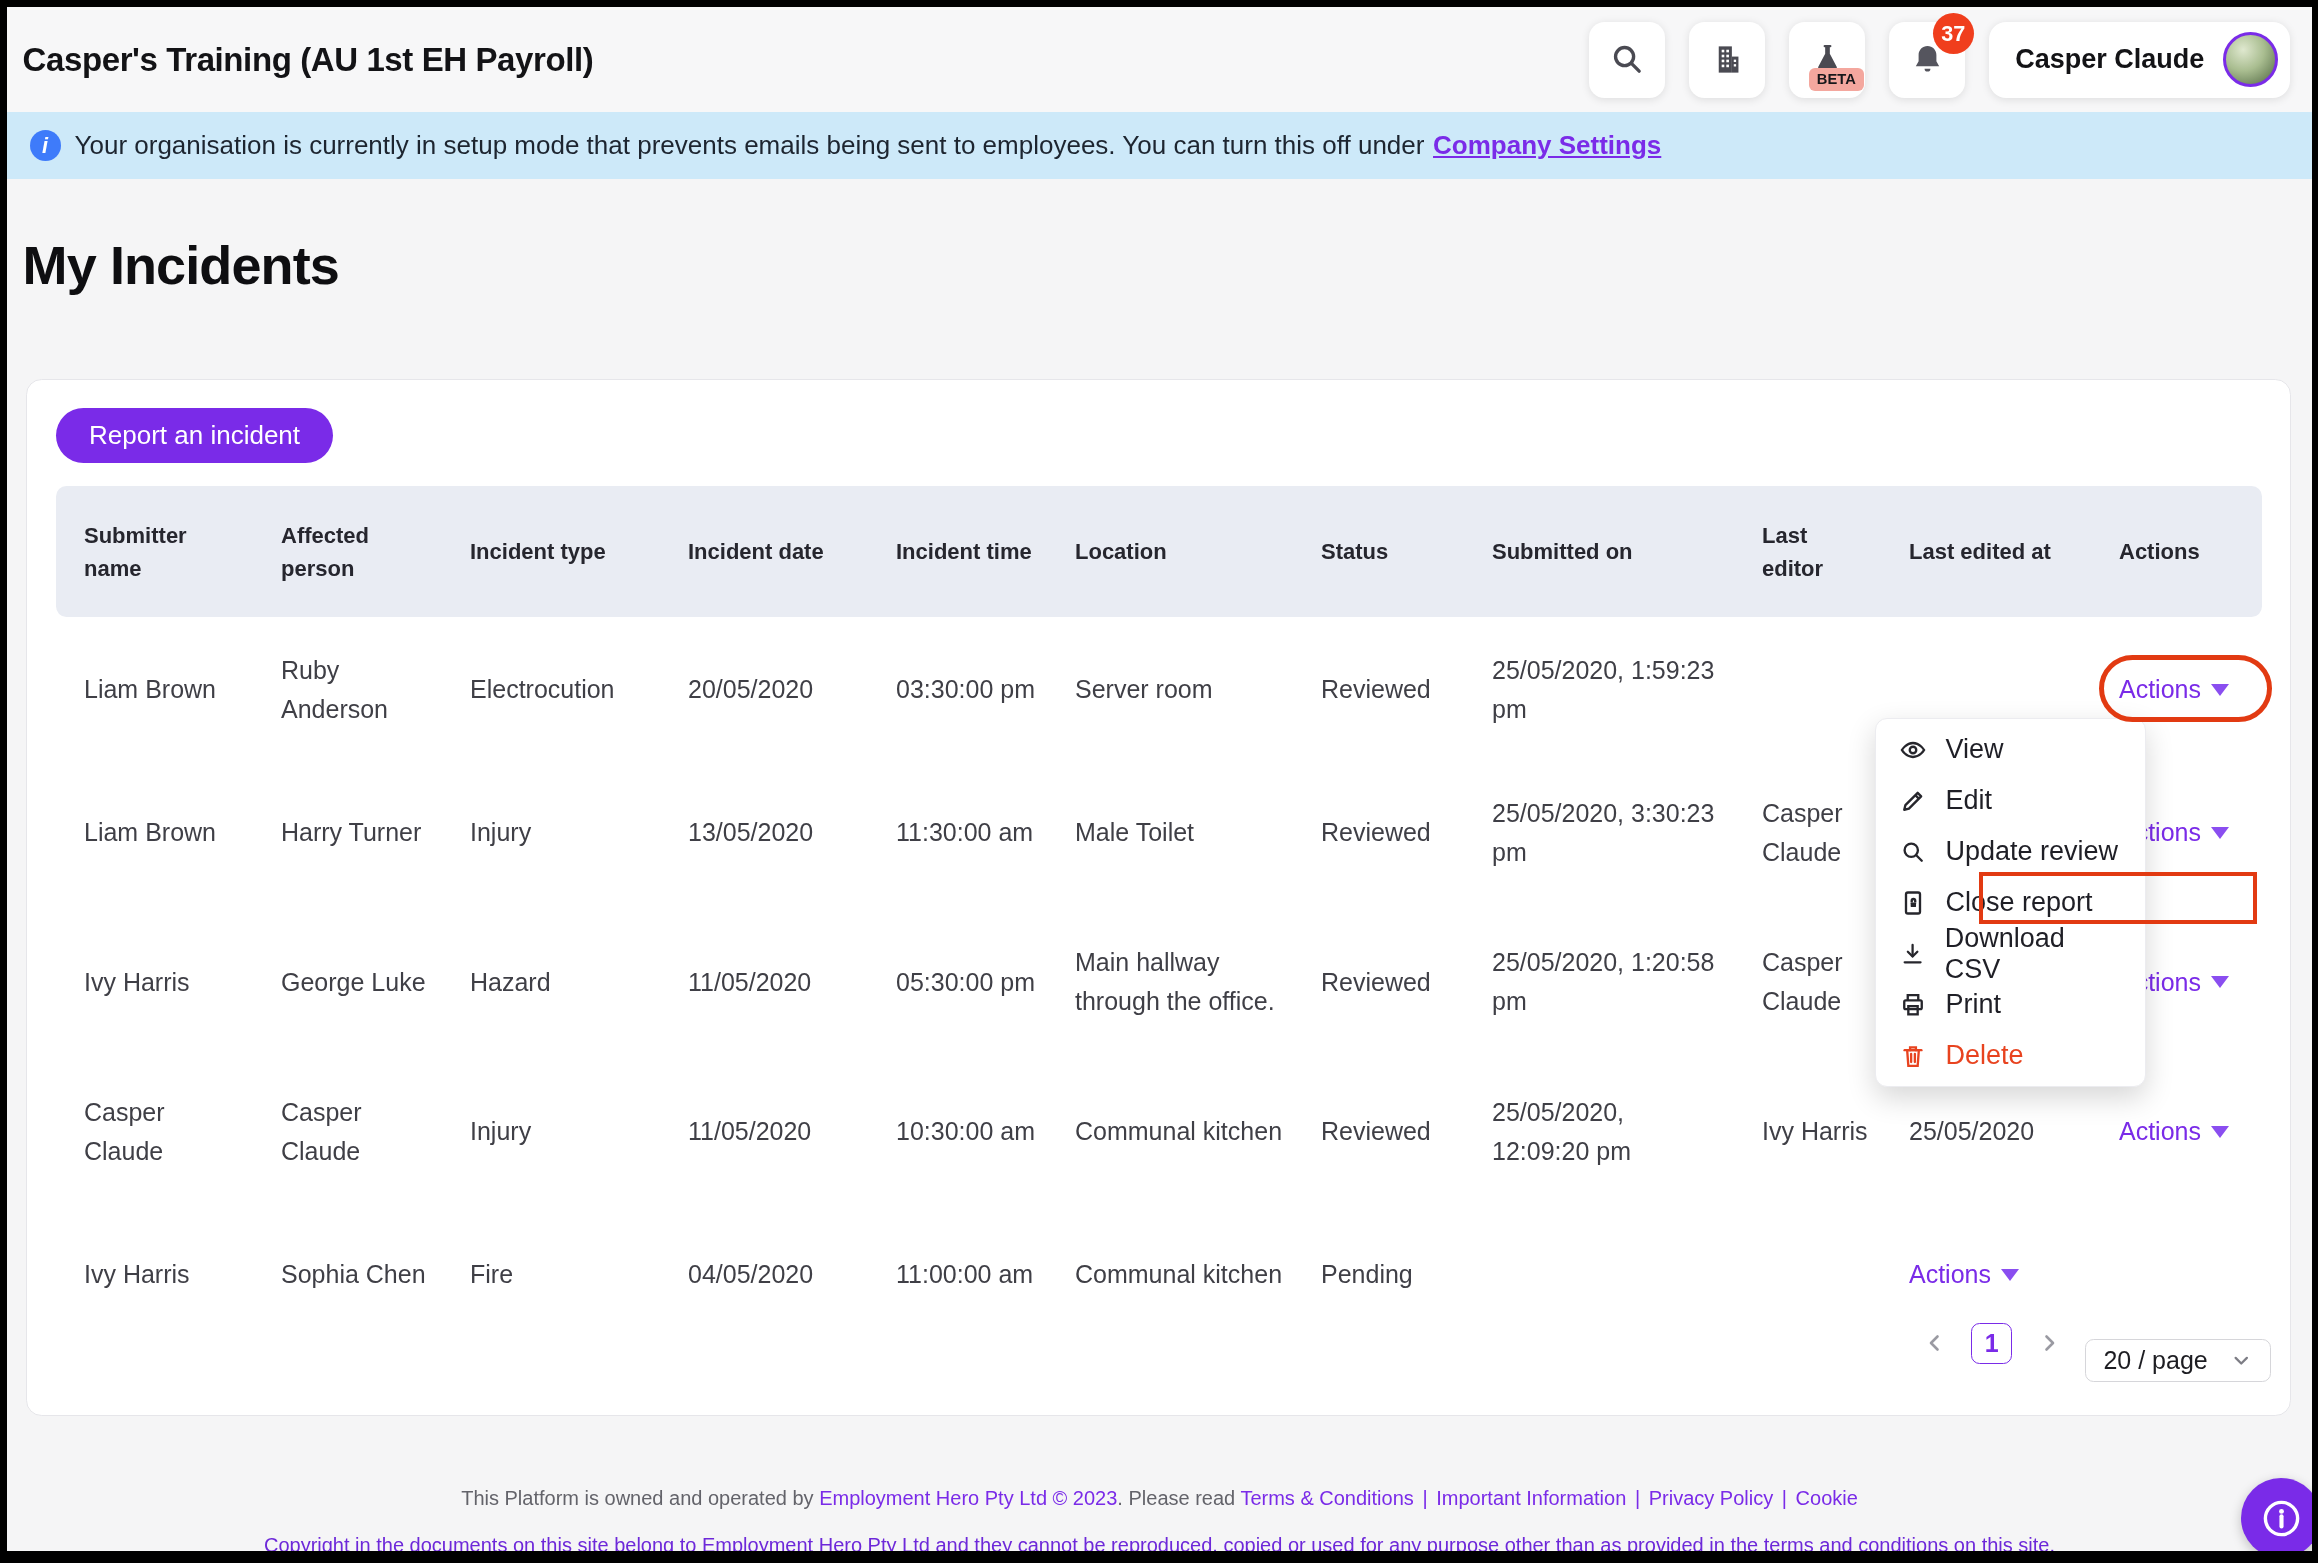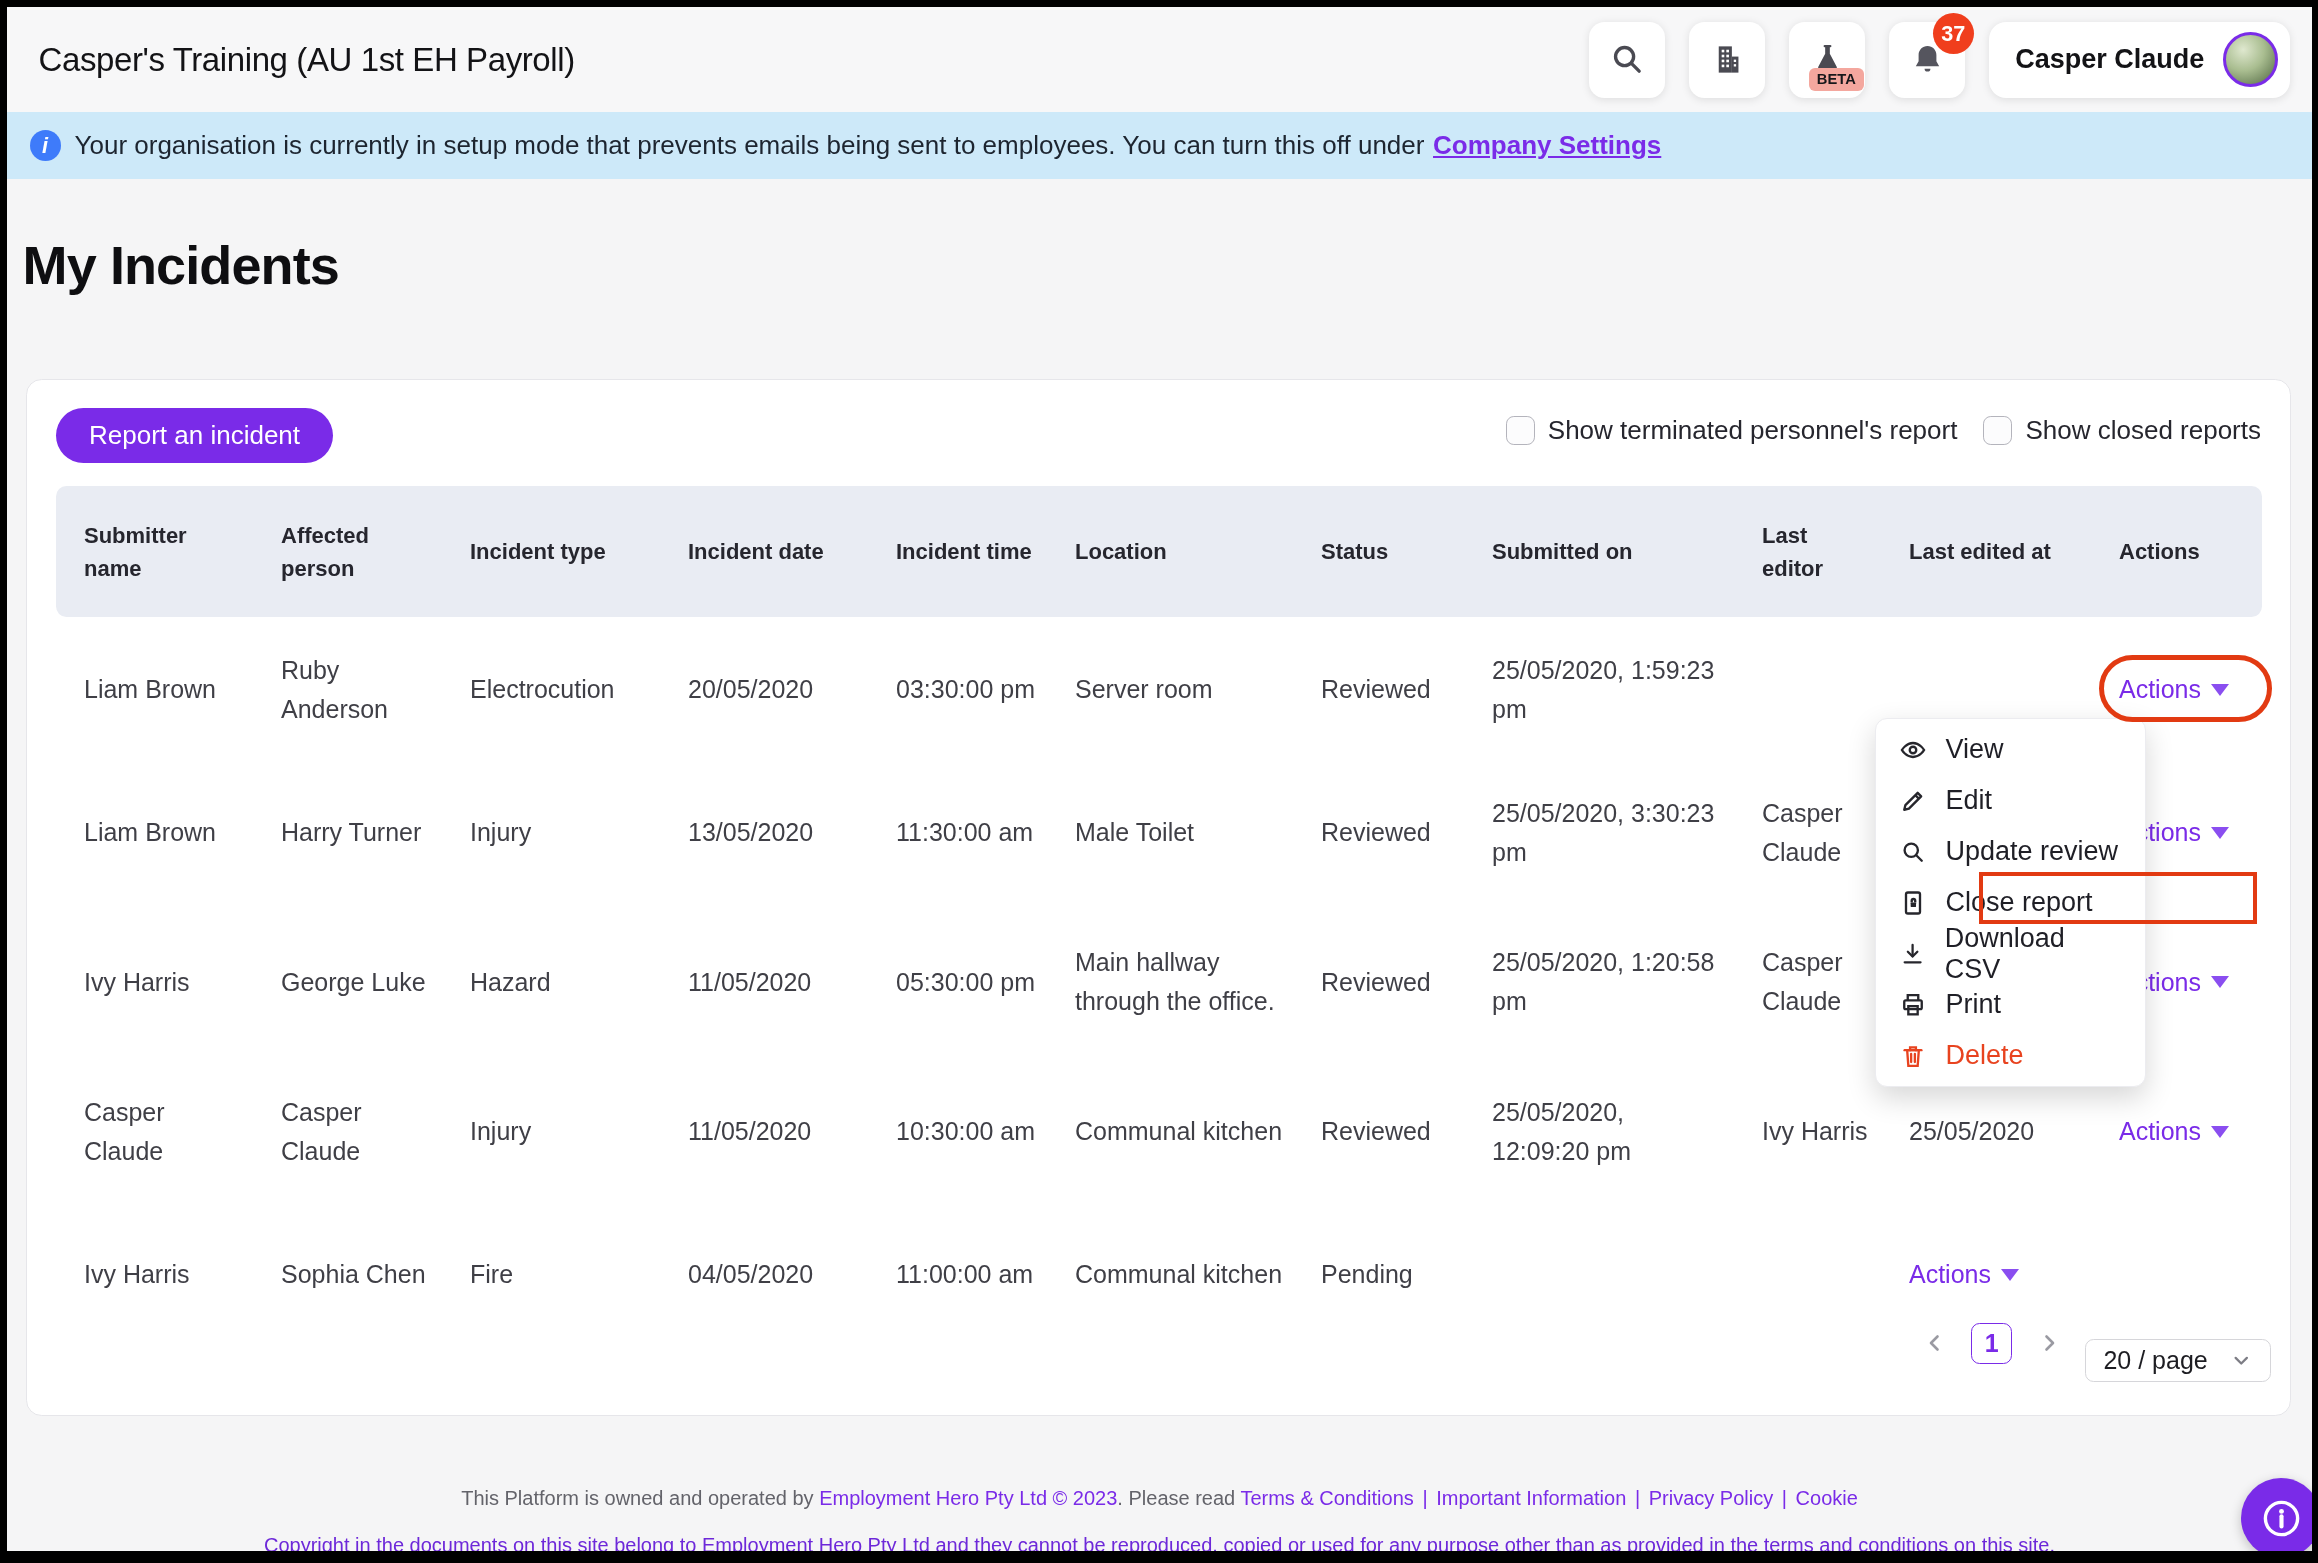--- a/index.html
+++ b/index.html
@@ -1,21 +1,21 @@
 <!DOCTYPE html>
 <html style="font-size:14px"><head>
 <meta charset="utf-8">
 <style>
   html,body{margin:0;padding:0;}
   .frame{width:2319px;height:1563px;background:#000;padding:7px 7px 12px 7px;box-sizing:border-box;font-family:"Liberation Sans",sans-serif;}
   .screen{position:relative;width:100%;height:100%;background:#f5f5f6;overflow:hidden;}
 
   
   .topbar{position:absolute;top:0;left:0;right:0;height:105px;background:#f7f7f8;}
-  .app-title{position:absolute;left:15.6px;top:50%;transform:translateY(-50%);font-size:33px;font-weight:400;color:#131316;letter-spacing:-0.4px;margin-left:16px;}
+  .app-title{position:absolute;left:15.6px;top:50%;transform:translateY(-50%);font-size:33px;font-weight:700;color:#131316;letter-spacing:-0.4px;}
   .topbar-actions{position:absolute;right:22.5px;top:14.7px;display:flex;align-items:center;gap:24px;}
   .icon-btn{position:relative;width:76px;height:76px;background:#fff;border-radius:15.6px;box-shadow:0 1.7px 8.6px rgba(0,0,0,.10);display:flex;align-items:center;justify-content:center;cursor:pointer;}
   .badge{position:absolute;top:-8.6px;right:-8.6px;min-width:41px;height:41px;background:#f03e1d;border-radius:50%;color:#fff;font-size:21.6px;font-weight:700;display:flex;align-items:center;justify-content:center;}
   .beta-tag{position:absolute;bottom:7px;right:1.7px;background:#f4a79e;color:#17171a;font-size:14.7px;font-weight:700;padding:3.5px 7.8px;border-radius:6px;}
   .user-chip{height:76px;background:#fff;border-radius:17.3px;box-shadow:0 1.7px 8.6px rgba(0,0,0,.10);display:flex;align-items:center;padding:0 11.2px 0 26px;gap:19px;cursor:pointer;}
   .user-name{font-size:27px;font-weight:800;color:#131316;}
   .avatar{width:55px;height:55px;border-radius:50%;border:3.5px solid #7a2be8;box-sizing:border-box;background:radial-gradient(circle at 35% 30%,#dfe8cf 0%,#a9bd90 45%,#6e845c 80%,#55673f 100%);}
 
   
   .banner{position:absolute;top:105px;left:0;right:0;height:67px;background:#cde9f9;display:flex;align-items:center;padding-left:22.5px;box-sizing:border-box;font-size:26px;color:#1d2530;}
@@ -131,30 +131,20 @@
     <span class="info-dot">i</span>
     <span>Your organisation is currently in setup mode that prevents emails being sent to employees. You can turn this off under</span>
     <span class="banner-link">Company Settings</span>
   </div>
 
   <div class="page-heading">My Incidents</div>
 
   <div class="card">
     <button class="report-btn">Report an incident</button>
 
-    <div class="filters">
-      <div class="checkbox-row">
-        <span class="checkbox"></span>
-        <span>Show terminated personnel's report</span>
-      </div>
-      <div class="checkbox-row">
-        <span class="checkbox"></span>
-        <span>Show closed reports</span>
-      </div>
-    </div>
 
     <div class="thead">
       <div>Submitter name</div>
       <div>Affected person</div>
       <div>Incident type</div>
       <div>Incident date</div>
       <div>Incident time</div>
       <div>Location</div>
       <div>Status</div>
       <div>Submitted on</div>

